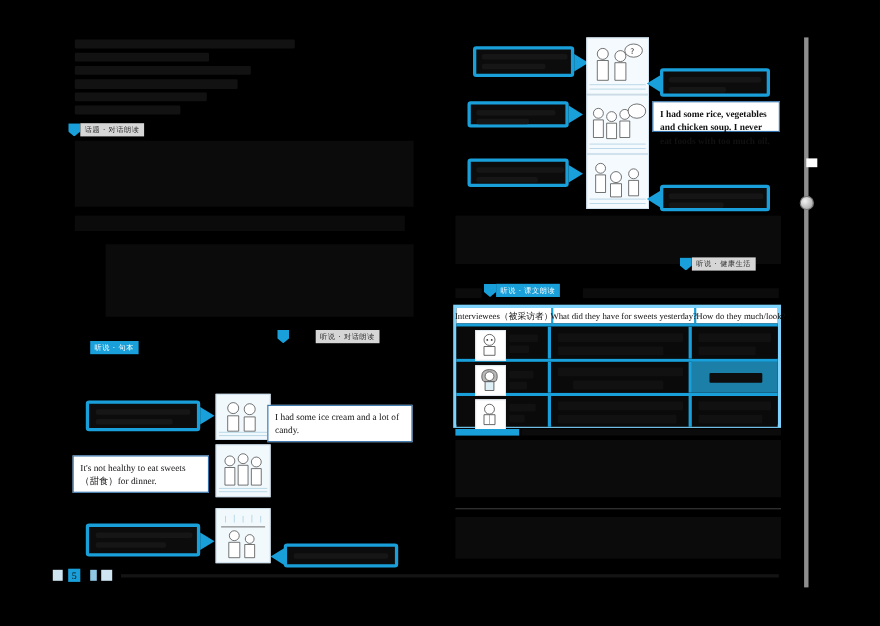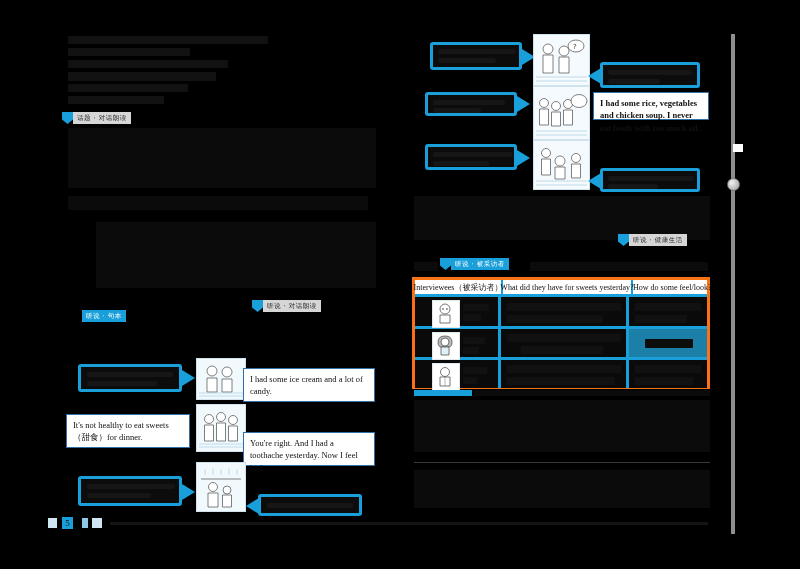--- a/index.html
+++ b/index.html
@@ -44,21 +44,21 @@
   
   .tab{position:absolute;display:flex;align-items:center;height:12px;}
   .tab .drop{width:11px;height:12px;background:#19a0da;
      clip-path:polygon(0 0,100% 0,100% 62%,50% 100%,0 62%);}
   .tab .lbl{height:12px;background:#d6d6d6;color:#2a2a2a;font-size:6.5px;
      display:flex;align-items:center;padding:0 4px;font-family:"DejaVu Sans",sans-serif;
      white-space:nowrap;letter-spacing:.5px;}
   .tab .lbl.cyan{background:#19a0da;color:#fff;}
 
   
-  #tbl{position:absolute;border:3px solid #f97316;box-sizing:border-box;background:#000;}
+  #tbl{position:absolute;border:3px solid #7dd3fc;box-sizing:border-box;background:#000;}
   #tbl .hdr{display:flex;background:#fff;height:14px;align-items:stretch;}
   #tbl .hdr div{color:#111;font-size:8px;display:flex;align-items:center;
      justify-content:center;white-space:nowrap;border-right:2px solid #19a0da;}
   #tbl .hdr div:last-child{border-right:none;}
   #tbl .row{display:flex;border-top:3px solid #19a0da;box-sizing:border-box;}
   #tbl .cell{border-right:3px solid #19a0da;box-sizing:border-box;position:relative;background:#0a0a0a;}
   #tbl .cell:last-child{border-right:none;}
   #tbl .cell .bk{position:absolute;background:#111;border-radius:1px;}
   #tbl .av{position:absolute;left:17px;top:3px;width:26px;height:26px;background:#fff;border:1px solid #dfe9ef;}
 
@@ -83,21 +83,21 @@
 
   <div class="tab" style="left:62px;top:112px;">
     <div class="drop"></div>
     <div class="lbl">话题 · 对话朗读</div>
   </div>
 
   <div class="abs redact" style="left:68px;top:128px;width:308px;height:60px;"></div>
   <div class="abs redact" style="left:68px;top:196px;width:300px;height:14px;"></div>
   <div class="abs redact" style="left:96px;top:222px;width:280px;height:66px;"></div>
 
-  <div class="tab" style="left:252px;top:300px;">
+  <div class="tab" style="left:252px;top:300px;gap:24px;">
     <div class="drop"></div>
     <div class="lbl">听说 · 对话朗读</div>
   </div>
 
   <div class="tab" style="left:62px;top:310px;padding-left:20px;">
     <div class="lbl cyan">听说 · 句本</div>
   </div>
 
   <div class="callout" style="left:78px;top:364px;width:104px;height:28px;">
     <div class="barline" style="left:6px;top:5px;width:86px;"></div>
@@ -138,23 +138,20 @@
           <path d="M19.5 18 h9 v18 h-9 z"></path>
         <circle cx="36" cy="15" r="4.5"></circle>
           <path d="M31.5 21 h9 v15 h-9 z"></path>
       </g>
       <g stroke="#9cc6dd" stroke-width=".6" fill="none">
           <path d="M2 39 h44 M2 42 h44"></path>
         </g>
     </svg>
   </div>
 
-  <div class="bubble big" style="left:243px;top:432px;width:132px;height:34px;">
-    <span>You're right. And I had a toothache yesterday. Now I feel bad.</span>
-  </div>
 
   <div class="callout" style="left:78px;top:476px;width:104px;height:30px;">
     <div class="barline" style="left:6px;top:5px;width:88px;"></div>
     <div class="barline" style="left:6px;top:14px;width:64px;"></div>
   </div>
   <div class="tail-r" style="left:182px;top:484px;"></div>
 
   <div class="panel" style="left:196px;top:462px;width:48px;height:48px;">
     <svg width="48" height="48" viewBox="0 0 48 48">
       <rect width="48" height="48" fill="#f2f9fd"></rect>
@@ -264,30 +261,30 @@
 
   <div class="abs redact" style="left:414px;top:196px;width:296px;height:44px;"></div>
 
   <div class="tab" style="left:618px;top:234px;">
     <div class="drop"></div>
     <div class="lbl">听说 · 健康生活</div>
   </div>
 
   <div class="tab" style="left:440px;top:258px;">
     <div class="drop"></div>
-    <div class="lbl cyan">听说 · 被采访者</div>
+    <div class="lbl cyan">听说 · 课文朗读</div>
   </div>
   <div class="abs redact" style="left:414px;top:262px;width:24px;height:9px;"></div>
   <div class="abs redact" style="left:530px;top:262px;width:178px;height:9px;"></div>
 
   <div id="tbl" style="left:412px;top:277px;width:298px;height:112px;">
     <div class="hdr">
       <div style="width:86px;">Interviewees（被采访者）</div>
       <div style="width:128px;">What did they have for sweets yesterday?</div>
-      <div style="flex:1;">How do some feel/look?</div>
+      <div style="flex:1;">How do they much/look?</div>
     </div>
 
     <div class="row" style="height:32px;">
       <div class="cell" style="width:86px;">
         <div class="av">
           <svg width="24" height="24" viewBox="0 0 24 24">
             <circle cx="12" cy="8" r="5" fill="#fff" stroke="#555" stroke-width=".8"></circle>
             <path d="M7 14 h10 v8 h-10 z" fill="#fff" stroke="#555" stroke-width=".8"></path>
             <circle cx="10" cy="8" r=".8" fill="#333"></circle>
               <circle cx="14" cy="8" r=".8" fill="#333"></circle>

